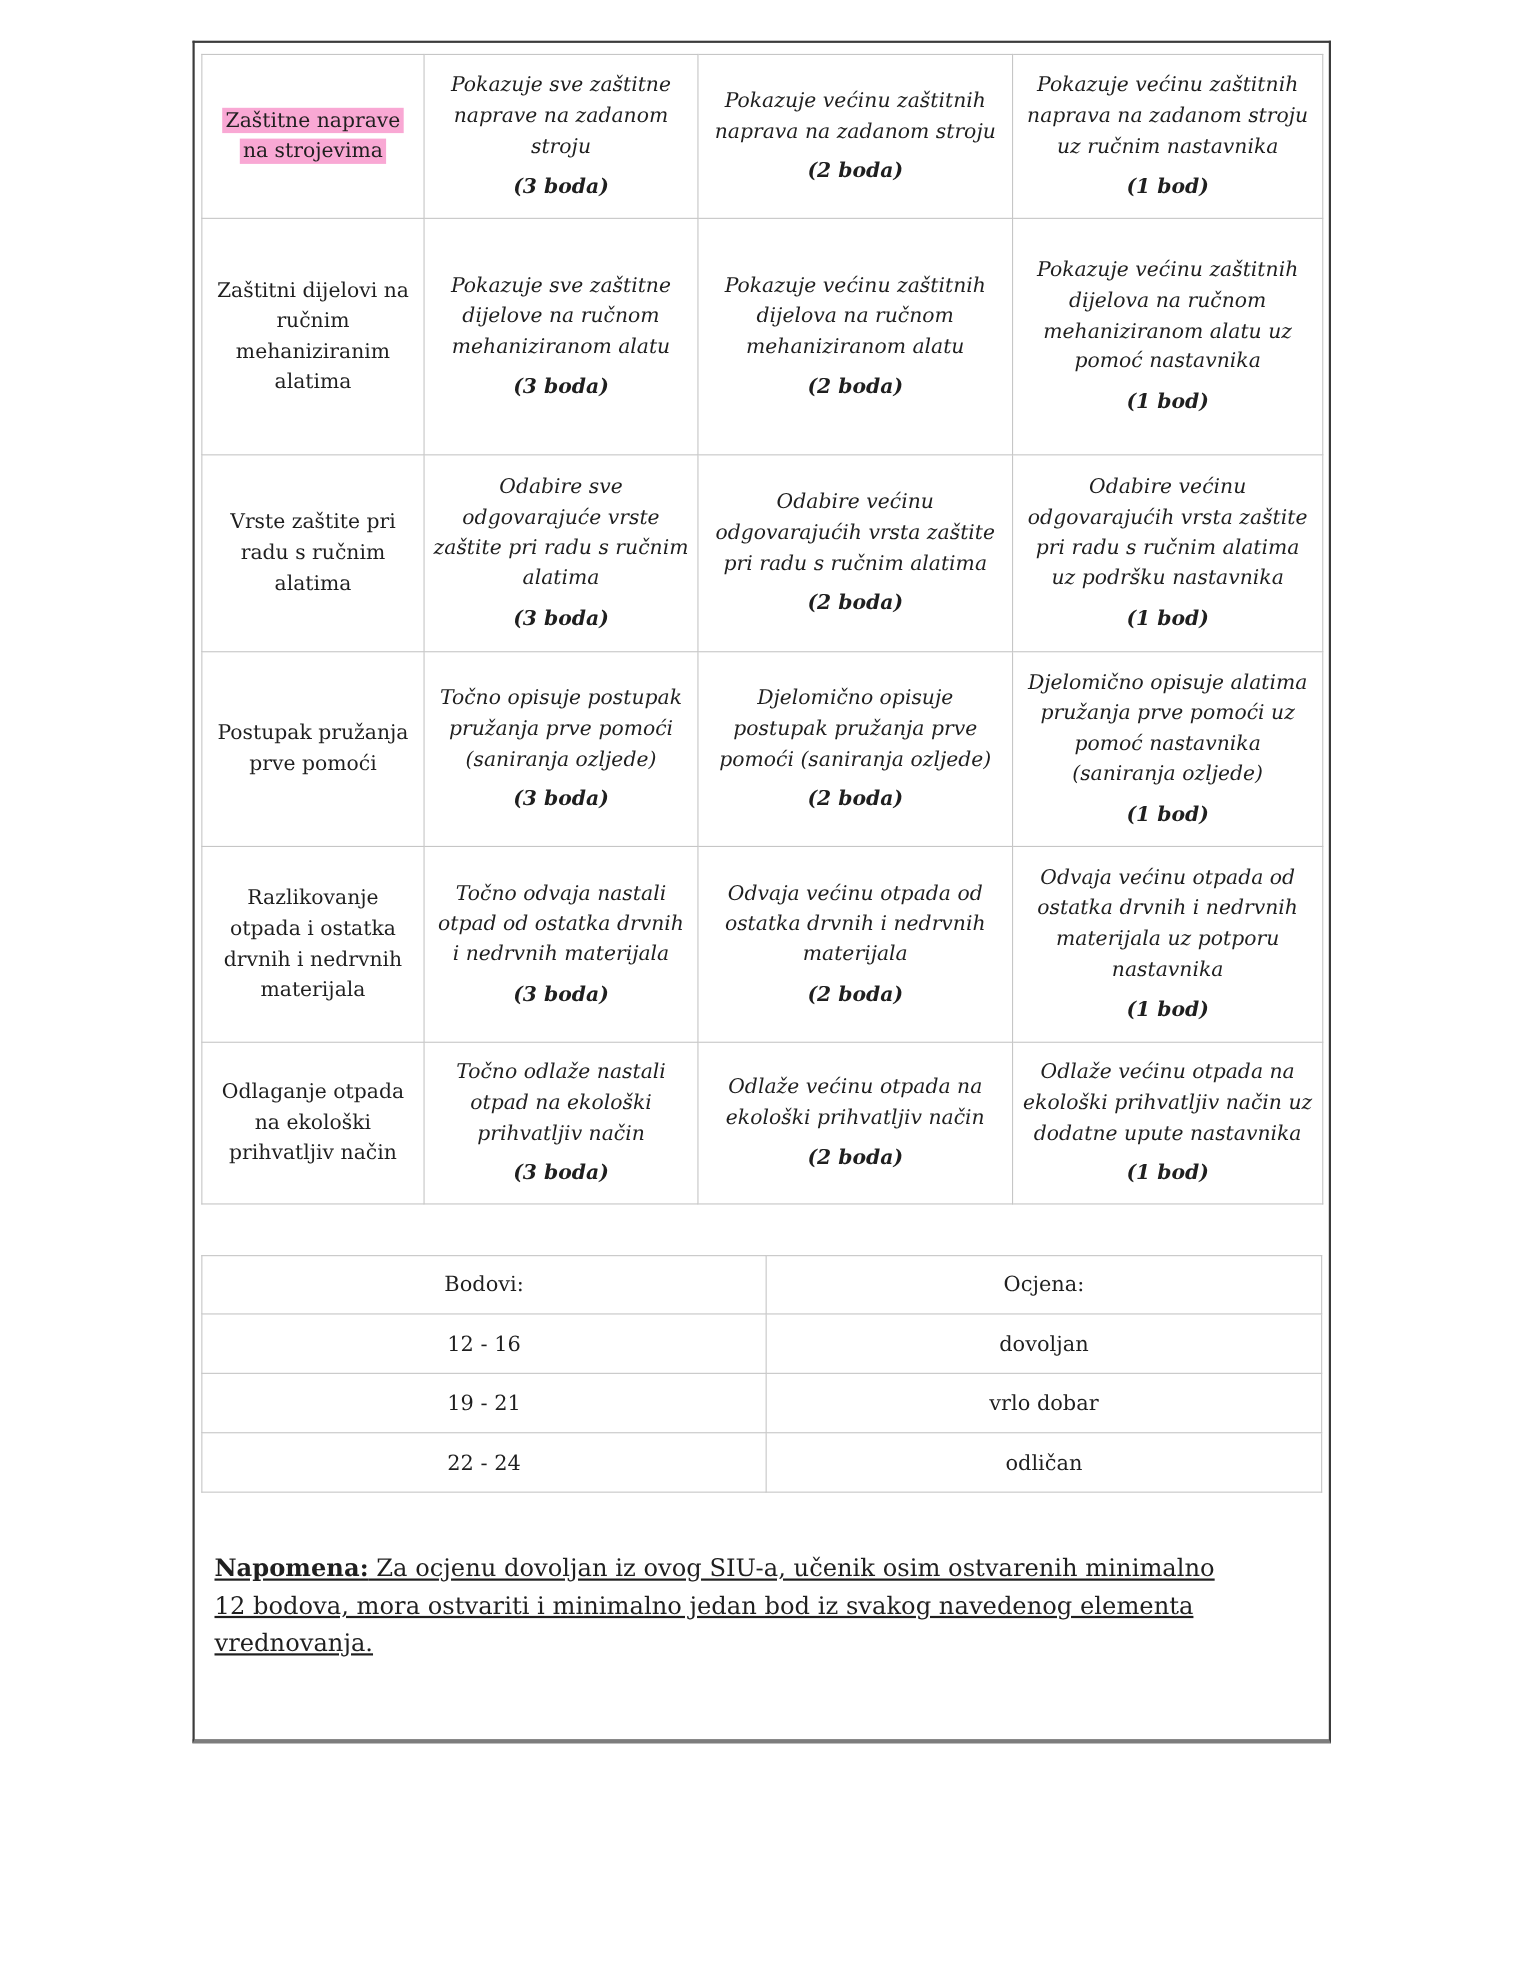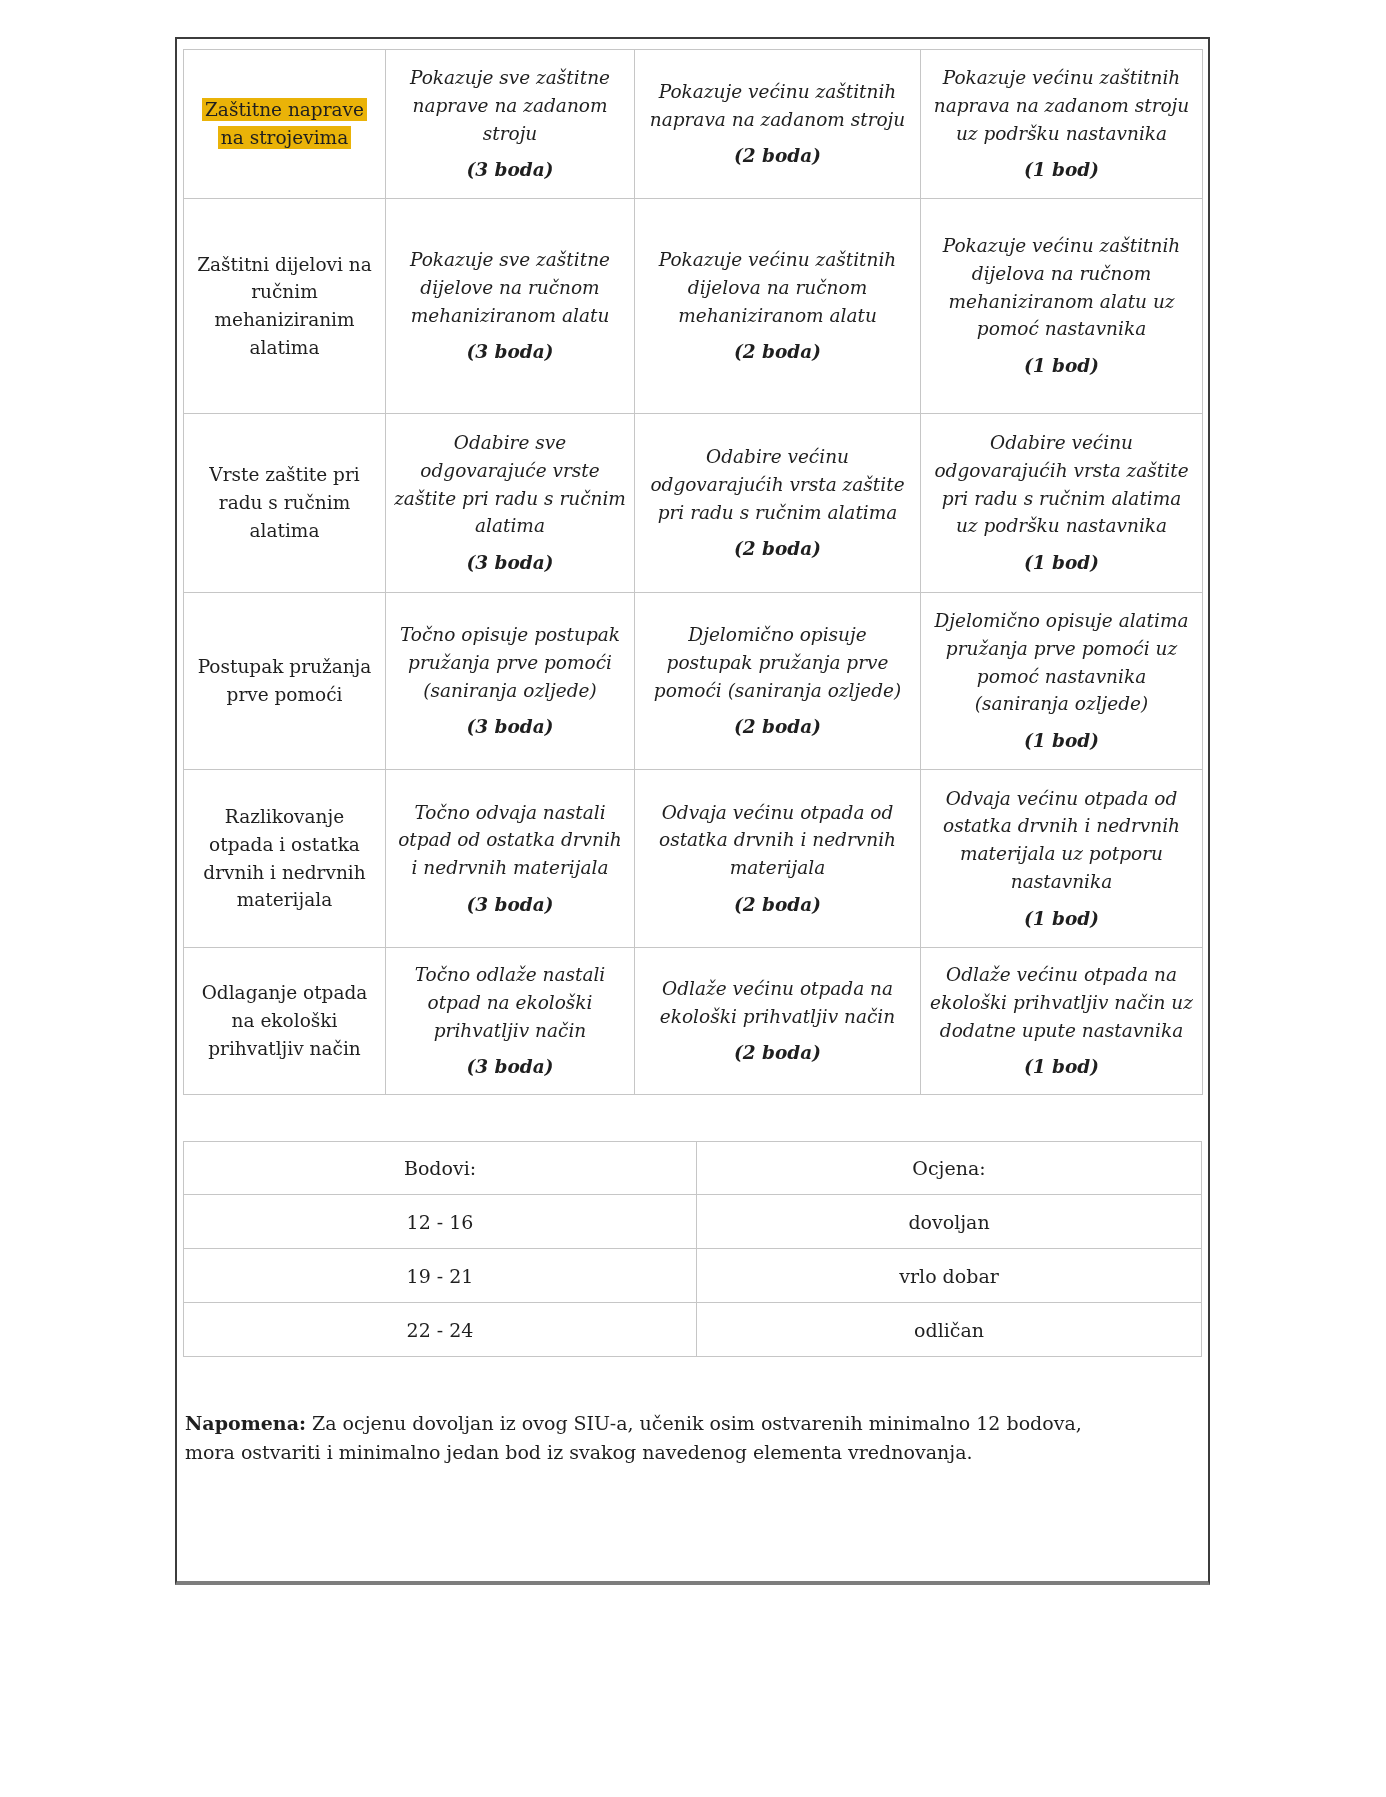--- a/index.html
+++ b/index.html
@@ -46,34 +46,35 @@
   .rubric col.c3 { width: 286px; }
   .rubric col.c4 { width: 282px; }
   .rubric tbody tr:nth-child(1) { height: 149px; }
   .rubric tbody tr:nth-child(2) { height: 215px; }
   .rubric tbody tr:nth-child(3) { height: 179px; }
   .rubric tbody tr:nth-child(4) { height: 177px; }
   .rubric tbody tr:nth-child(5) { height: 178px; }
   .rubric tbody tr:nth-child(6) { height: 147px; }
   .rubric .desc { font-style: italic; }
   .rubric .pts  { font-style: italic; font-weight: bold; margin-top: 9px; }
-  .hl { background: #eab308; padding: 1px 3px; box-decoration-break: clone; }
+  .hl { background: #f9a8d4; padding: 1px 3px; box-decoration-break: clone; }
   
   .grades { margin-top: 46px; font-size: 19px; }
   .grades col.g1 { width: 50.4%; }
   .grades col.g2 { width: 49.6%; }
   .grades thead tr { height: 53px; }
   .grades tbody tr { height: 54px; }
   .grades th { font-weight: normal; }
   
   .note {
-    margin: 52px 0 0 2px;
+    margin: 52px 0 0 12px;
     max-width: 944px;
-    font-size: 19px;
+    font-size: 22px;
     line-height: 1.55;
+    text-decoration: underline;
   }
   .note-label { font-weight: bold; }
 </style>
 </head>
 <body>
 
 <div class="canvas">
   <div class="page">
 
     <table class="rubric">
@@ -88,21 +89,21 @@
             <td><span class="hl">Zaštitne naprave na strojevima</span></td>
             <td>
               <div class="desc">Pokazuje sve zaštitne naprave na zadanom stroju</div>
               <div class="pts">(3 boda)</div>
             </td>
             <td>
               <div class="desc">Pokazuje većinu zaštitnih naprava na zadanom stroju</div>
               <div class="pts">(2 boda)</div>
             </td>
             <td>
-              <div class="desc">Pokazuje većinu zaštitnih naprava na zadanom stroju uz podršku nastavnika</div>
+              <div class="desc">Pokazuje većinu zaštitnih naprava na zadanom stroju uz ručnim nastavnika</div>
               <div class="pts">(1 bod)</div>
             </td>
           </tr>
           <tr>
             <td><span>Zaštitni dijelovi na ručnim mehaniziranim alatima</span></td>
             <td>
               <div class="desc">Pokazuje sve zaštitne dijelove na ručnom mehaniziranom alatu</div>
               <div class="pts">(3 boda)</div>
             </td>
             <td>

